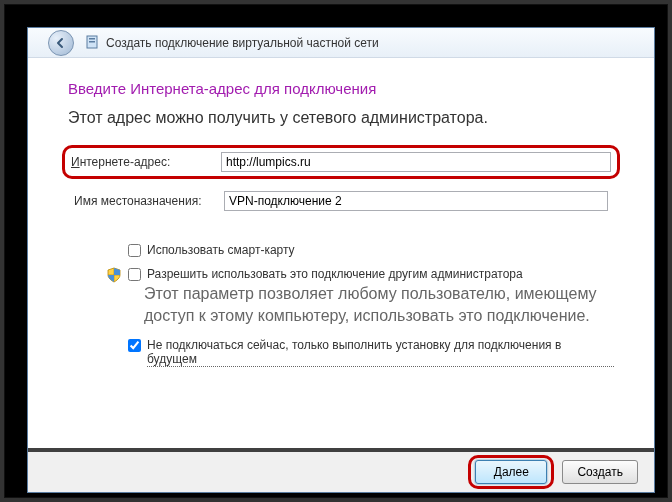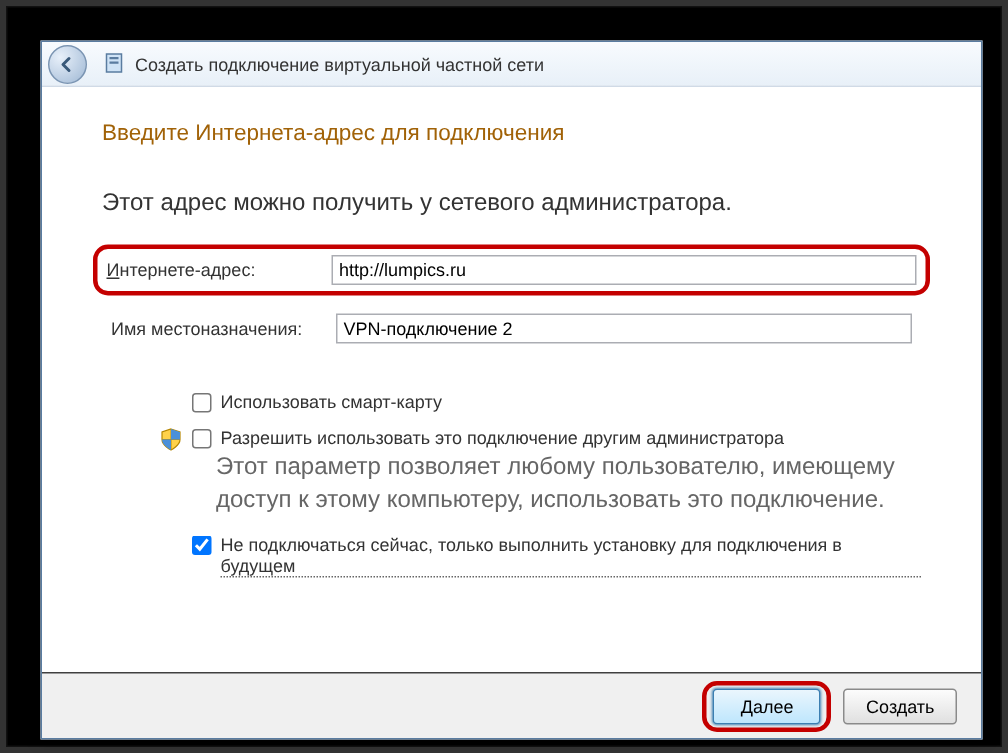--- a/index.html
+++ b/index.html
@@ -62,21 +62,21 @@
   .titlebar {
     position: absolute;
     left: 0;
     top: 0;
     right: 0;
     height: 30px;
     background: linear-gradient(#f8fbfe, #e8f0f8);
     border-bottom: 1px solid #d0dae6;
     display: flex;
     align-items: center;
-    padding-left: 4px;
+    padding-left: 20px;
     box-sizing: border-box;
     text-align: right;
   }
   .back-btn {
     width: 24px;
     height: 24px;
     border-radius: 50%;
     background: radial-gradient(circle at 30% 30%, #e8f0fa, #9fb8d4);
     border: 1px solid #7a94b2;
     display: flex;
@@ -101,23 +101,23 @@
     position: absolute;
     left: 0;
     top: 30px;
     right: 0;
     bottom: 44px;
     padding: 22px 40px 10px 40px;
     box-sizing: border-box;
     background: #fff;
   }
   .heading {
-    color: #a16207;
+    color: #a21caf;
     font-size: 15px;
-    margin-bottom: 30px;
+    margin-bottom: 12px;
   }
   .subtext {
     color: #333;
     font-size: 16px;
     margin-bottom: 18px;
   }
   .field-row {
     display: flex;
     align-items: center;
     margin-bottom: 8px;
@@ -178,21 +178,21 @@
     margin-top: 2px;
     line-height: 1.4;
   }
   .footer {
     position: absolute;
     left: 0;
     right: 0;
     bottom: 0;
     height: 44px;
     background: #f0f0f0;
-    border-top: 1px solid #404040;
+    border-top: 4px solid #404040;
     display: flex;
     align-items: center;
     justify-content: flex-end;
     padding-right: 16px;
     gap: 8px;
     box-sizing: border-box;
   }
   .btn {
     min-width: 72px;
     height: 24px;

